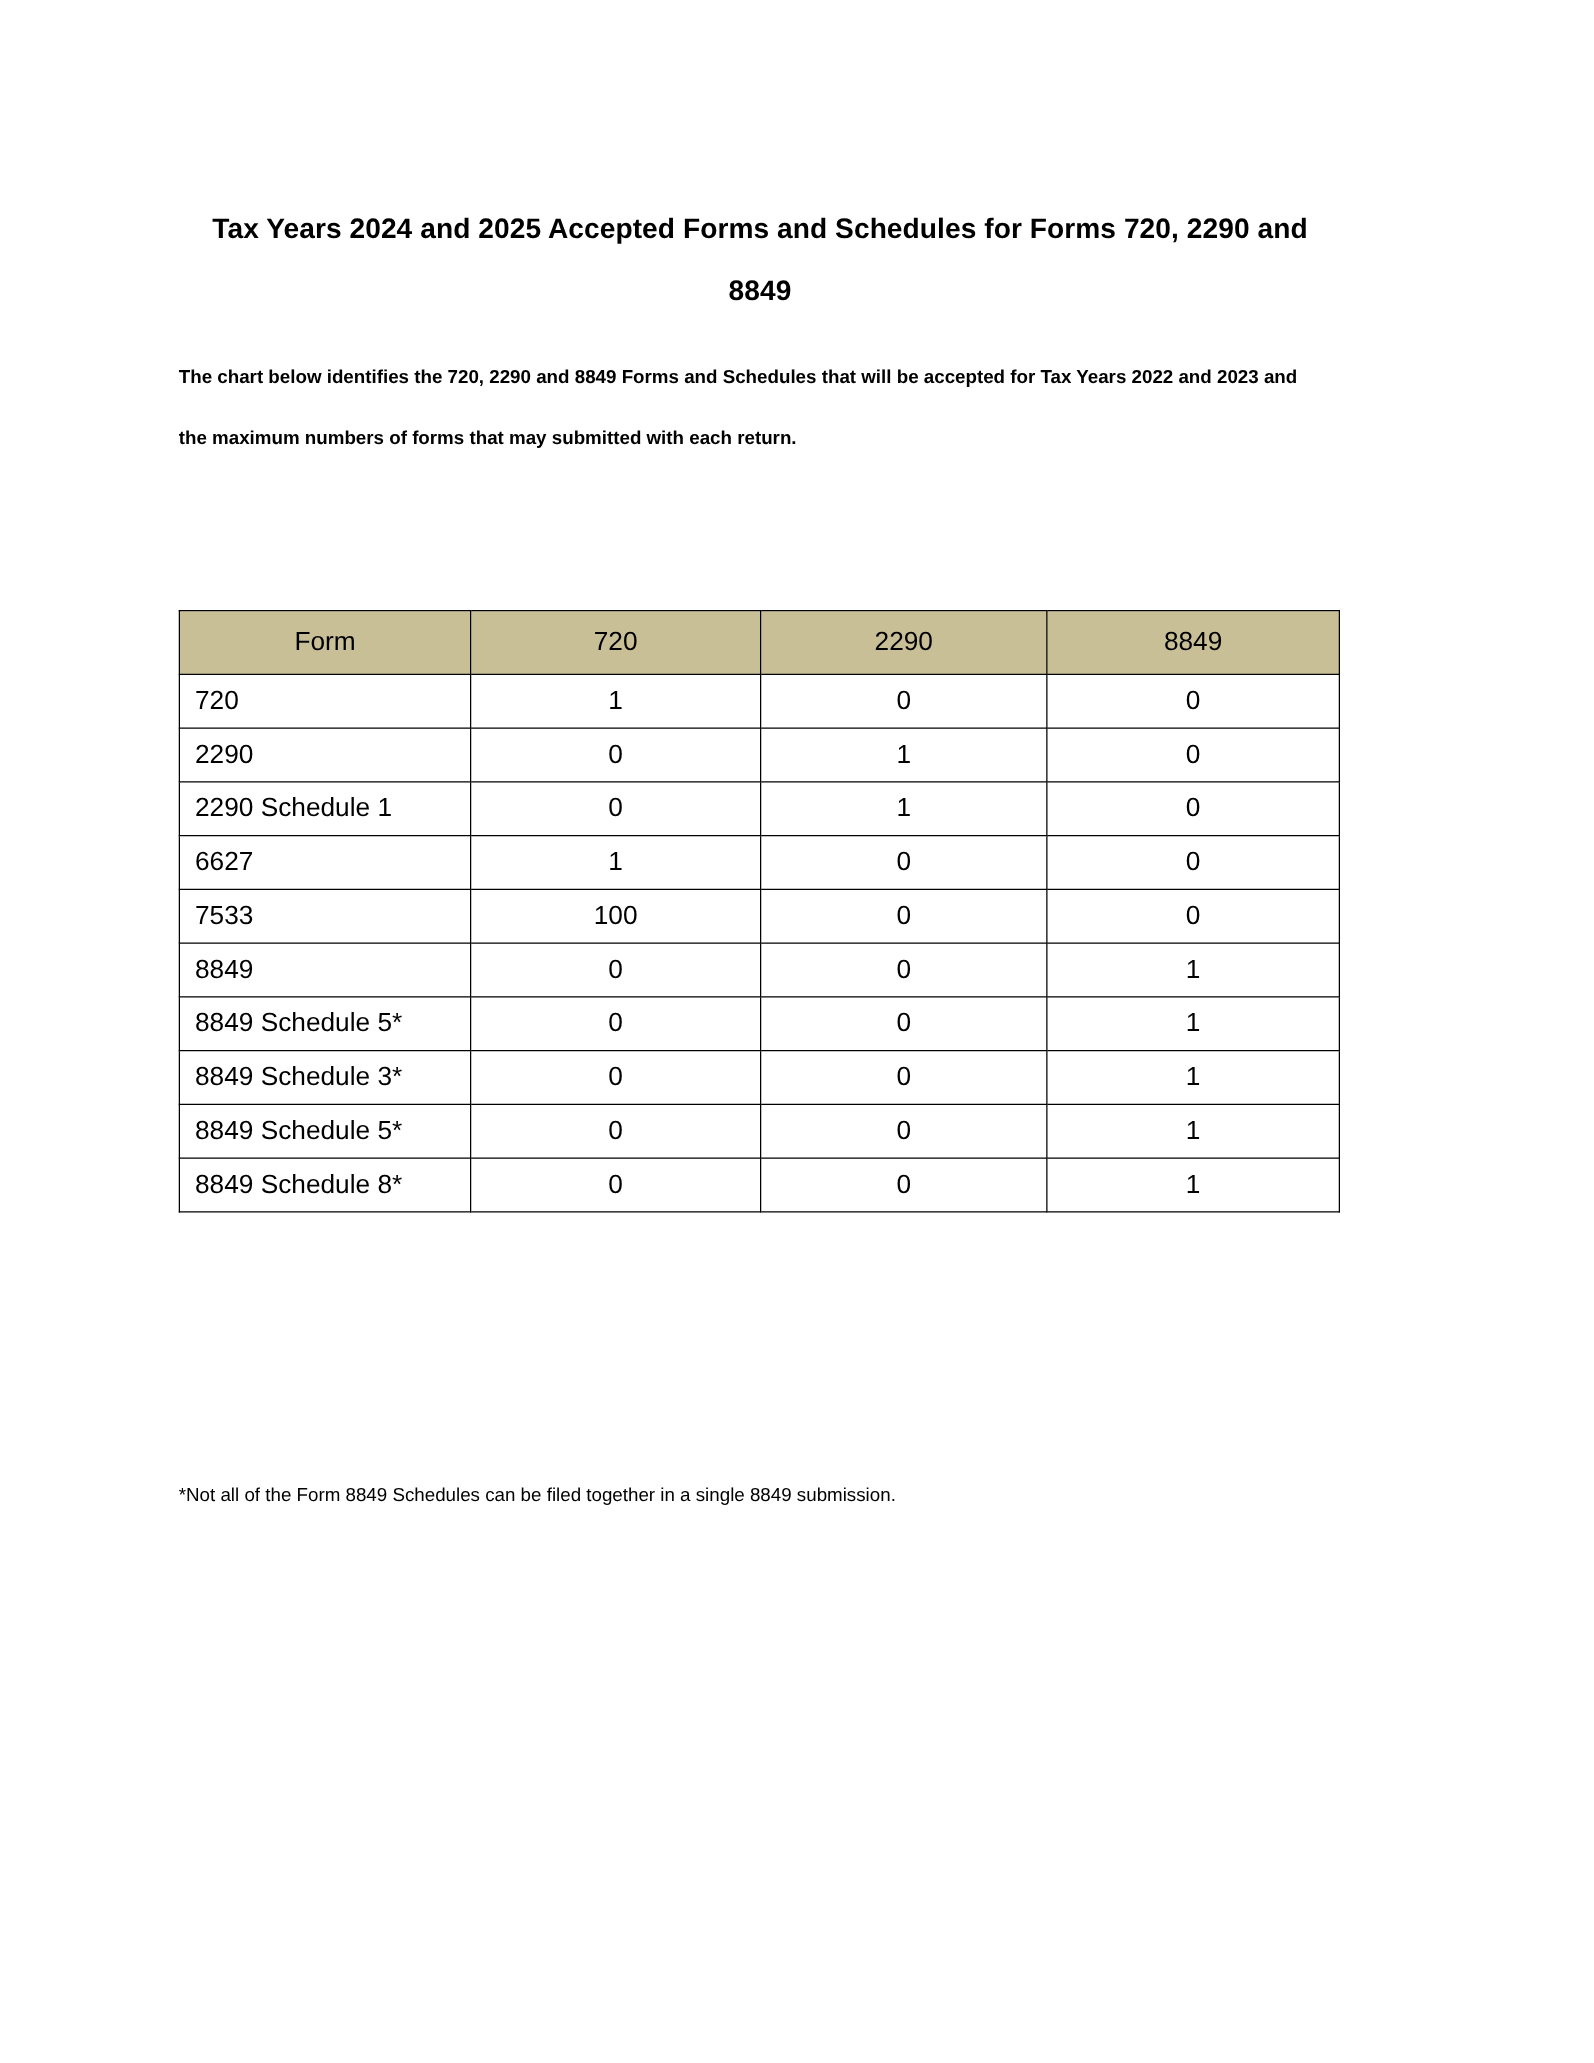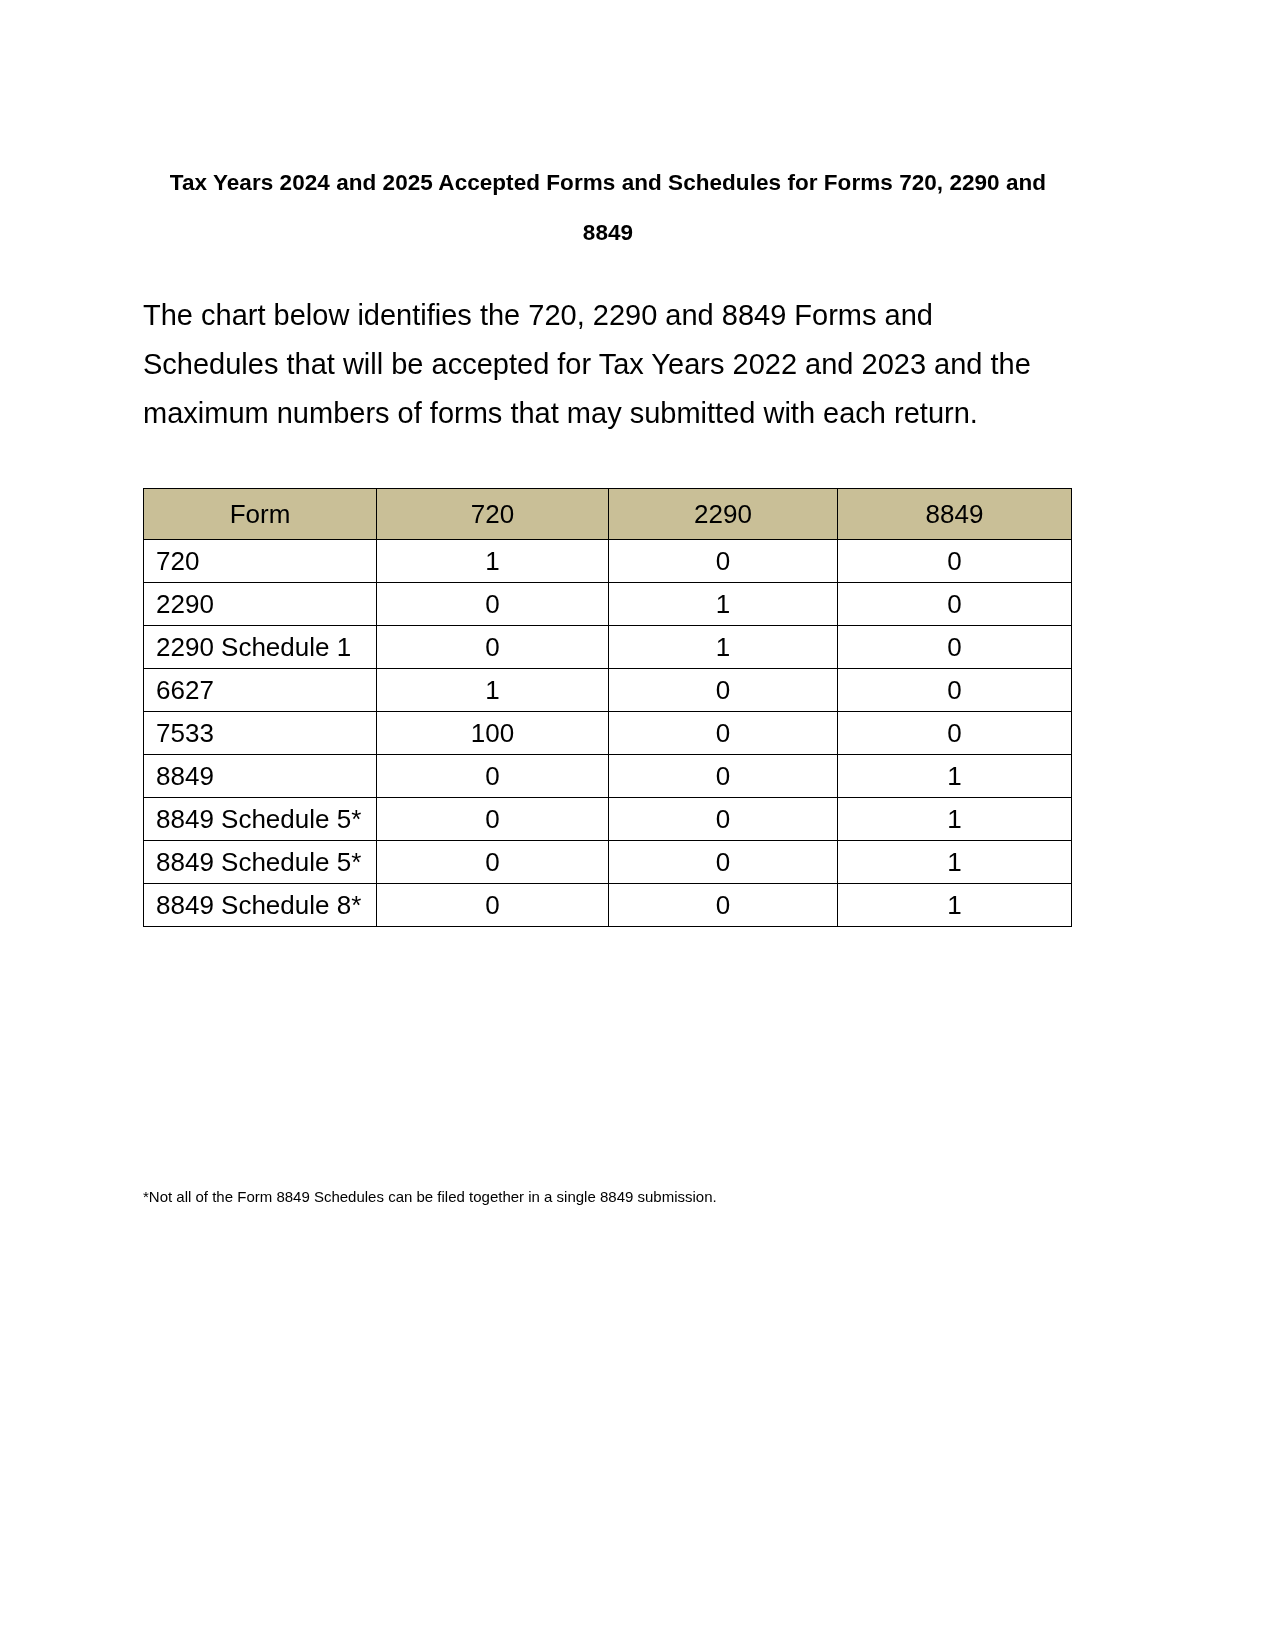--- a/index.html
+++ b/index.html
@@ -39,24 +39,24 @@
     text-align: center;
     letter-spacing: 0.05px;
   }
 
   
   .intro {
     position: absolute;
     left: 143px;
     top: 262px;
     width: 905px;
-    font-size: 29px;
+    font-size: 15px;
     line-height: 49px;
     text-align: left;
-    font-weight: normal;
+    font-weight: bold;
   }
 
   
   .table-wrap {
     position: absolute;
     left: 143px;
     top: 488px;
     width: 928px;
   }
   table.forms-table {
@@ -70,21 +70,21 @@
   table.forms-table col.c2 { width: 229px; }
   table.forms-table col.c3 { width: 234px; }
 
   table.forms-table th,
   table.forms-table td {
     border: 1px solid #000000;
     padding: 0;
     height: 42px;
     vertical-align: middle;
     font-weight: normal;
-    font-size: 26px;
+    font-size: 21px;
     line-height: 42px;
   }
 
   table.forms-table thead th {
     background: #c9bf97;
     text-align: center;
     height: 50px;
     line-height: 50px;
     font-weight: normal;
   }
@@ -170,20 +170,26 @@
           <td class="num-cell">0</td>
           <td class="num-cell">1</td>
         </tr>
         <tr>
           <td class="label-cell">8849 Schedule 5*</td>
           <td class="num-cell">0</td>
           <td class="num-cell">0</td>
           <td class="num-cell">1</td>
         </tr>
         <tr>
+          <td class="label-cell">8849 Schedule 3*</td>
+          <td class="num-cell">0</td>
+          <td class="num-cell">0</td>
+          <td class="num-cell">1</td>
+        </tr>
+        <tr>
           <td class="label-cell">8849 Schedule 5*</td>
           <td class="num-cell">0</td>
           <td class="num-cell">0</td>
           <td class="num-cell">1</td>
         </tr>
         <tr>
           <td class="label-cell">8849 Schedule 8*</td>
           <td class="num-cell">0</td>
           <td class="num-cell">0</td>
           <td class="num-cell">1</td>

